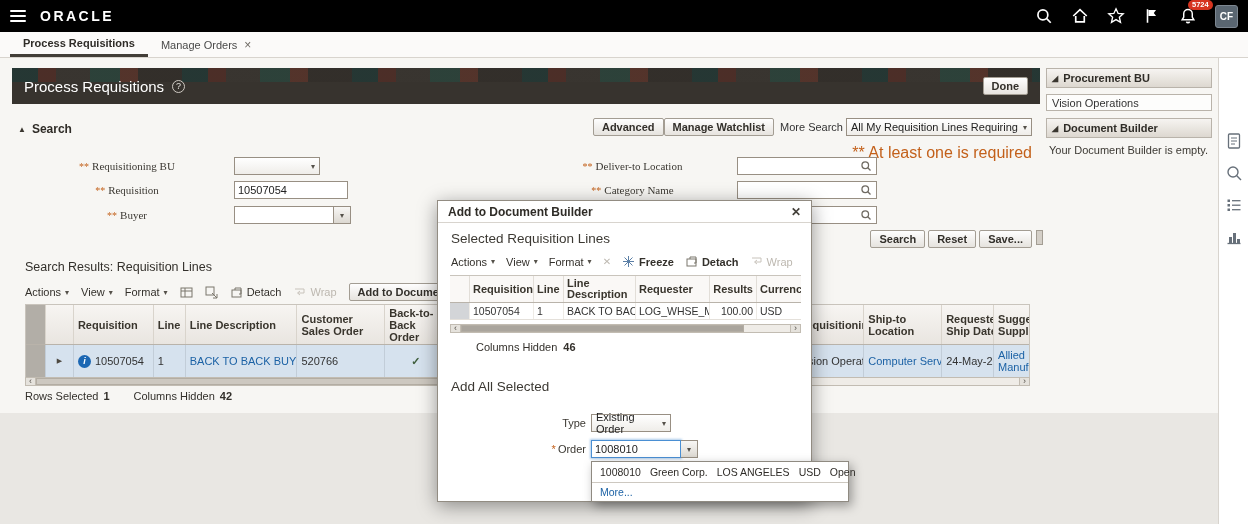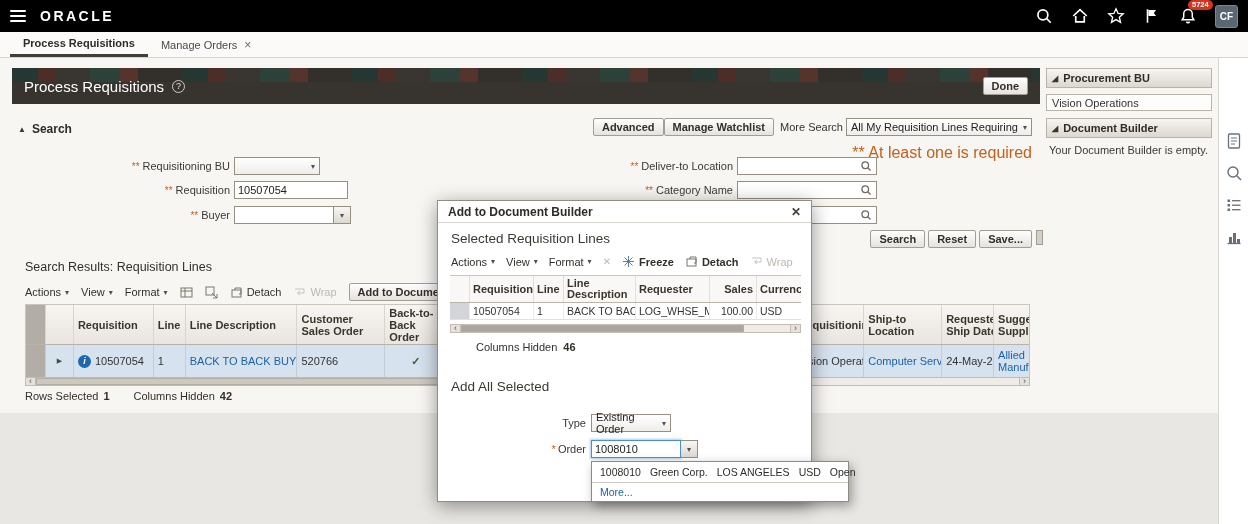--- a/index.html
+++ b/index.html
@@ -50,21 +50,21 @@
   .disabled svg { color:#c8c3bb; }
   .link { color:#1c62a5; cursor:pointer; }
 
   
   .search-panel { position:absolute; left:12px; top:104px; width:1028px; height:148px; }
   .sec-title { position:absolute; left:6px; top:18px; display:flex; align-items:center; gap:6px; font-weight:bold; font-size:12px; color:#2f2c27; cursor:pointer; }
   .sec-title .arr { font-size:8px; color:#3a362f; }
   .search-controls { position:absolute; right:8px; top:14px; display:flex; align-items:center; }
   .req-note { position:absolute; right:8px; top:40px; color:#c3601a; font-size:16px; }
   .frow { position:absolute; display:flex; align-items:center; height:18px; }
-  .frow .lab { text-align:right; color:#3c3933; white-space:nowrap; }
+  .frow .lab { text-align:center; color:#3c3933; white-space:nowrap;font-family:Liberation Serif, serif; }
   .frow.fleft .lab { width:206px; margin-right:4px; }
   .frow.fright .lab { width:201px; margin-right:4px; }
   .req2 { color:#c3601a; margin-right:3px; font-size:10px; }
   .search-actions { position:absolute; right:8px; top:126px; display:flex; gap:3px; }
 
   
   .results { position:absolute; left:12px; top:252px; width:1028px; height:160px; }
   .results-title { position:absolute; left:13px; top:8px; font-size:12.5px; color:#33302b; }
   .rtoolbar { position:absolute; left:13px; top:30px; display:flex; align-items:center; gap:12px; height:20px; }
   .rtable { position:absolute; left:13px; top:52px; width:1005px; border:1px solid #c9c4bc; border-bottom:none; }
@@ -470,21 +470,21 @@
         </span>
     </div>
 
     <div class="dtable">
       <div class="dthead">
         <div class="dth" style="width:20px;"></div>
         <div class="dth" style="width:64px;">Requisition</div>
         <div class="dth" style="width:30px;">Line</div>
         <div class="dth" style="width:72px;">Line Description</div>
         <div class="dth" style="width:74px;">Requester</div>
-        <div class="dth" style="width:47px; justify-content:flex-end;">Sales</div>
+        <div class="dth" style="width:47px; justify-content:flex-end;">Results</div>
         <div class="dth" style="width:44px; border-right:none;">Currency</div>
       </div>
       <div class="dtrow">
         <div class="dtd dselcell" style="width:20px;"></div>
         <div class="dtd" style="width:64px;">10507054</div>
         <div class="dtd" style="width:30px;">1</div>
         <div class="dtd" style="width:72px;">BACK TO BACK...</div>
         <div class="dtd" style="width:74px;">LOG_WHSE_M...</div>
         <div class="dtd" style="width:47px; justify-content:flex-end;">100.00</div>
         <div class="dtd" style="width:44px; border-right:none;">USD</div>

